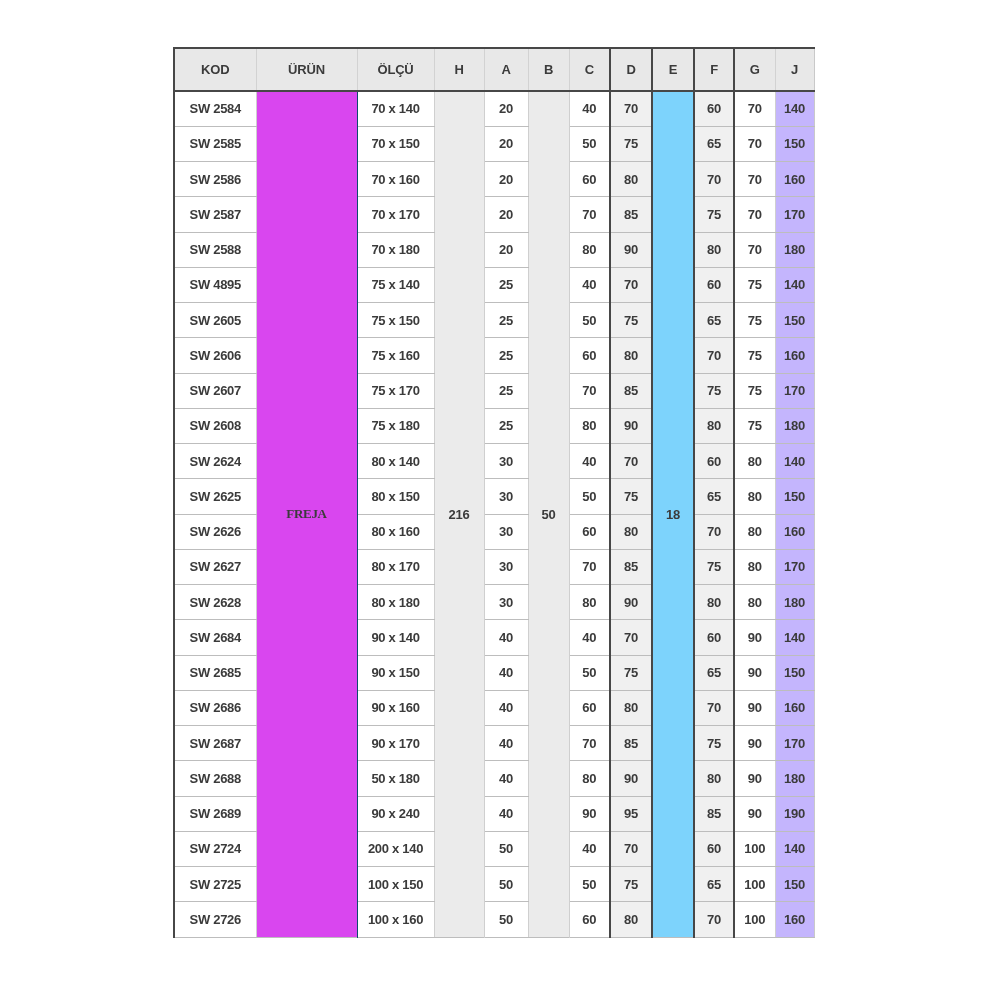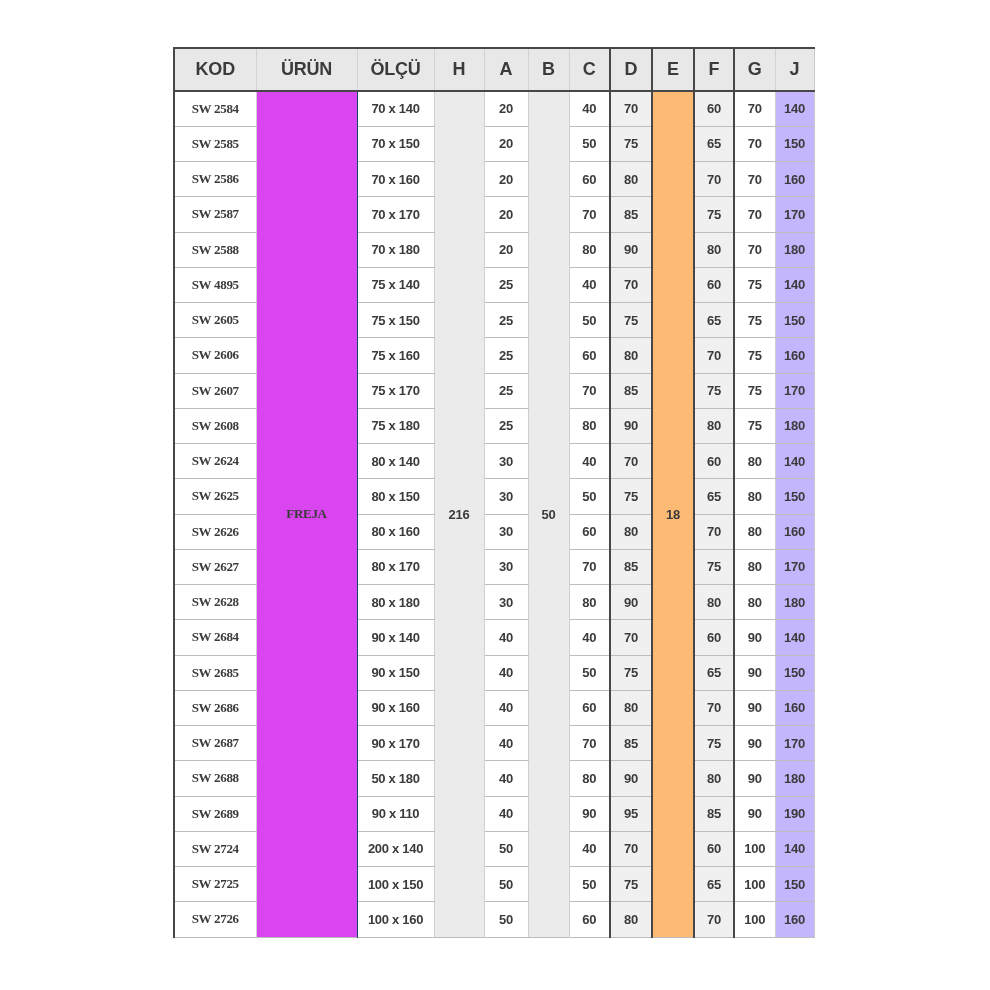--- a/index.html
+++ b/index.html
@@ -27,44 +27,44 @@
     padding: 0;
     text-align: center;
     vertical-align: middle;
     color: #3b3b3b;
     overflow: hidden;
     white-space: nowrap;
   }
   thead tr { height: 43px; }
   thead th {
     background: #e8e8e8;
-    font-size: 18px;
+    font-size: 13px;
     font-weight: bold;
     letter-spacing: -0.2px;
     border-bottom: 2px solid #474747;
     border-right: 1px solid #d2d2d2;
   }
   thead th.sep-dark { border-right: 2px solid #474747; }
   thead th:last-child { border-right: none; }
   tbody tr { height: 35.25px; }
   tbody td {
     font-size: 13px;
     font-weight: bold;
     letter-spacing: -0.3px;
   }
   
-  .c-kod  { background: #ffffff; border-right: 1px solid #cfcfcf; font-family: Liberation Serif, serif; }
+  .c-kod  { background: #ffffff; border-right: 1px solid #cfcfcf; }
   .c-urun { background: #d946ef; border-right: 1px solid #0c4a6e; font-family: Liberation Serif, serif; }
   .c-olcu { background: #ffffff; border-right: 1px solid #cfcfcf; }
   .c-h    { background: #ebebeb; border-right: 1px solid #cfcfcf; }
   .c-a    { background: #ffffff; border-right: 1px solid #cfcfcf; }
   .c-b    { background: #ebebeb; border-right: 1px solid #cfcfcf; }
   .c-c    { background: #ffffff; }
   .c-d    { background: #f0f0f0; }
-  .c-e    { background: #fdba74; }
+  .c-e    { background: #7dd3fc; }
   .c-f    { background: #f0f0f0; }
   .c-g    { background: #ffffff; border-right: 1px solid #cfcfcf; }
   .c-j    { background: #c4b5fd; border-right: none; }
   
   td.sep-dark { border-right: 2px solid #474747; }
   
   td.boxed { border-bottom: 1px solid #bdbdbd; }
   td.merged { border-bottom: none; }
 </style>
 </head>
@@ -302,21 +302,21 @@
       <td class="c-olcu boxed">50 x 180</td>
       <td class="c-a boxed">40</td>
       <td class="c-c boxed sep-dark">80</td>
       <td class="c-d boxed sep-dark">90</td>
       <td class="c-f boxed sep-dark">80</td>
       <td class="c-g boxed">90</td>
       <td class="c-j boxed">180</td>
     </tr>
     <tr>
       <td class="c-kod boxed">SW 2689</td>
-      <td class="c-olcu boxed">90 x 110</td>
+      <td class="c-olcu boxed">90 x 240</td>
       <td class="c-a boxed">40</td>
       <td class="c-c boxed sep-dark">90</td>
       <td class="c-d boxed sep-dark">95</td>
       <td class="c-f boxed sep-dark">85</td>
       <td class="c-g boxed">90</td>
       <td class="c-j boxed">190</td>
     </tr>
     <tr>
       <td class="c-kod boxed">SW 2724</td>
       <td class="c-olcu boxed">200 x 140</td>

